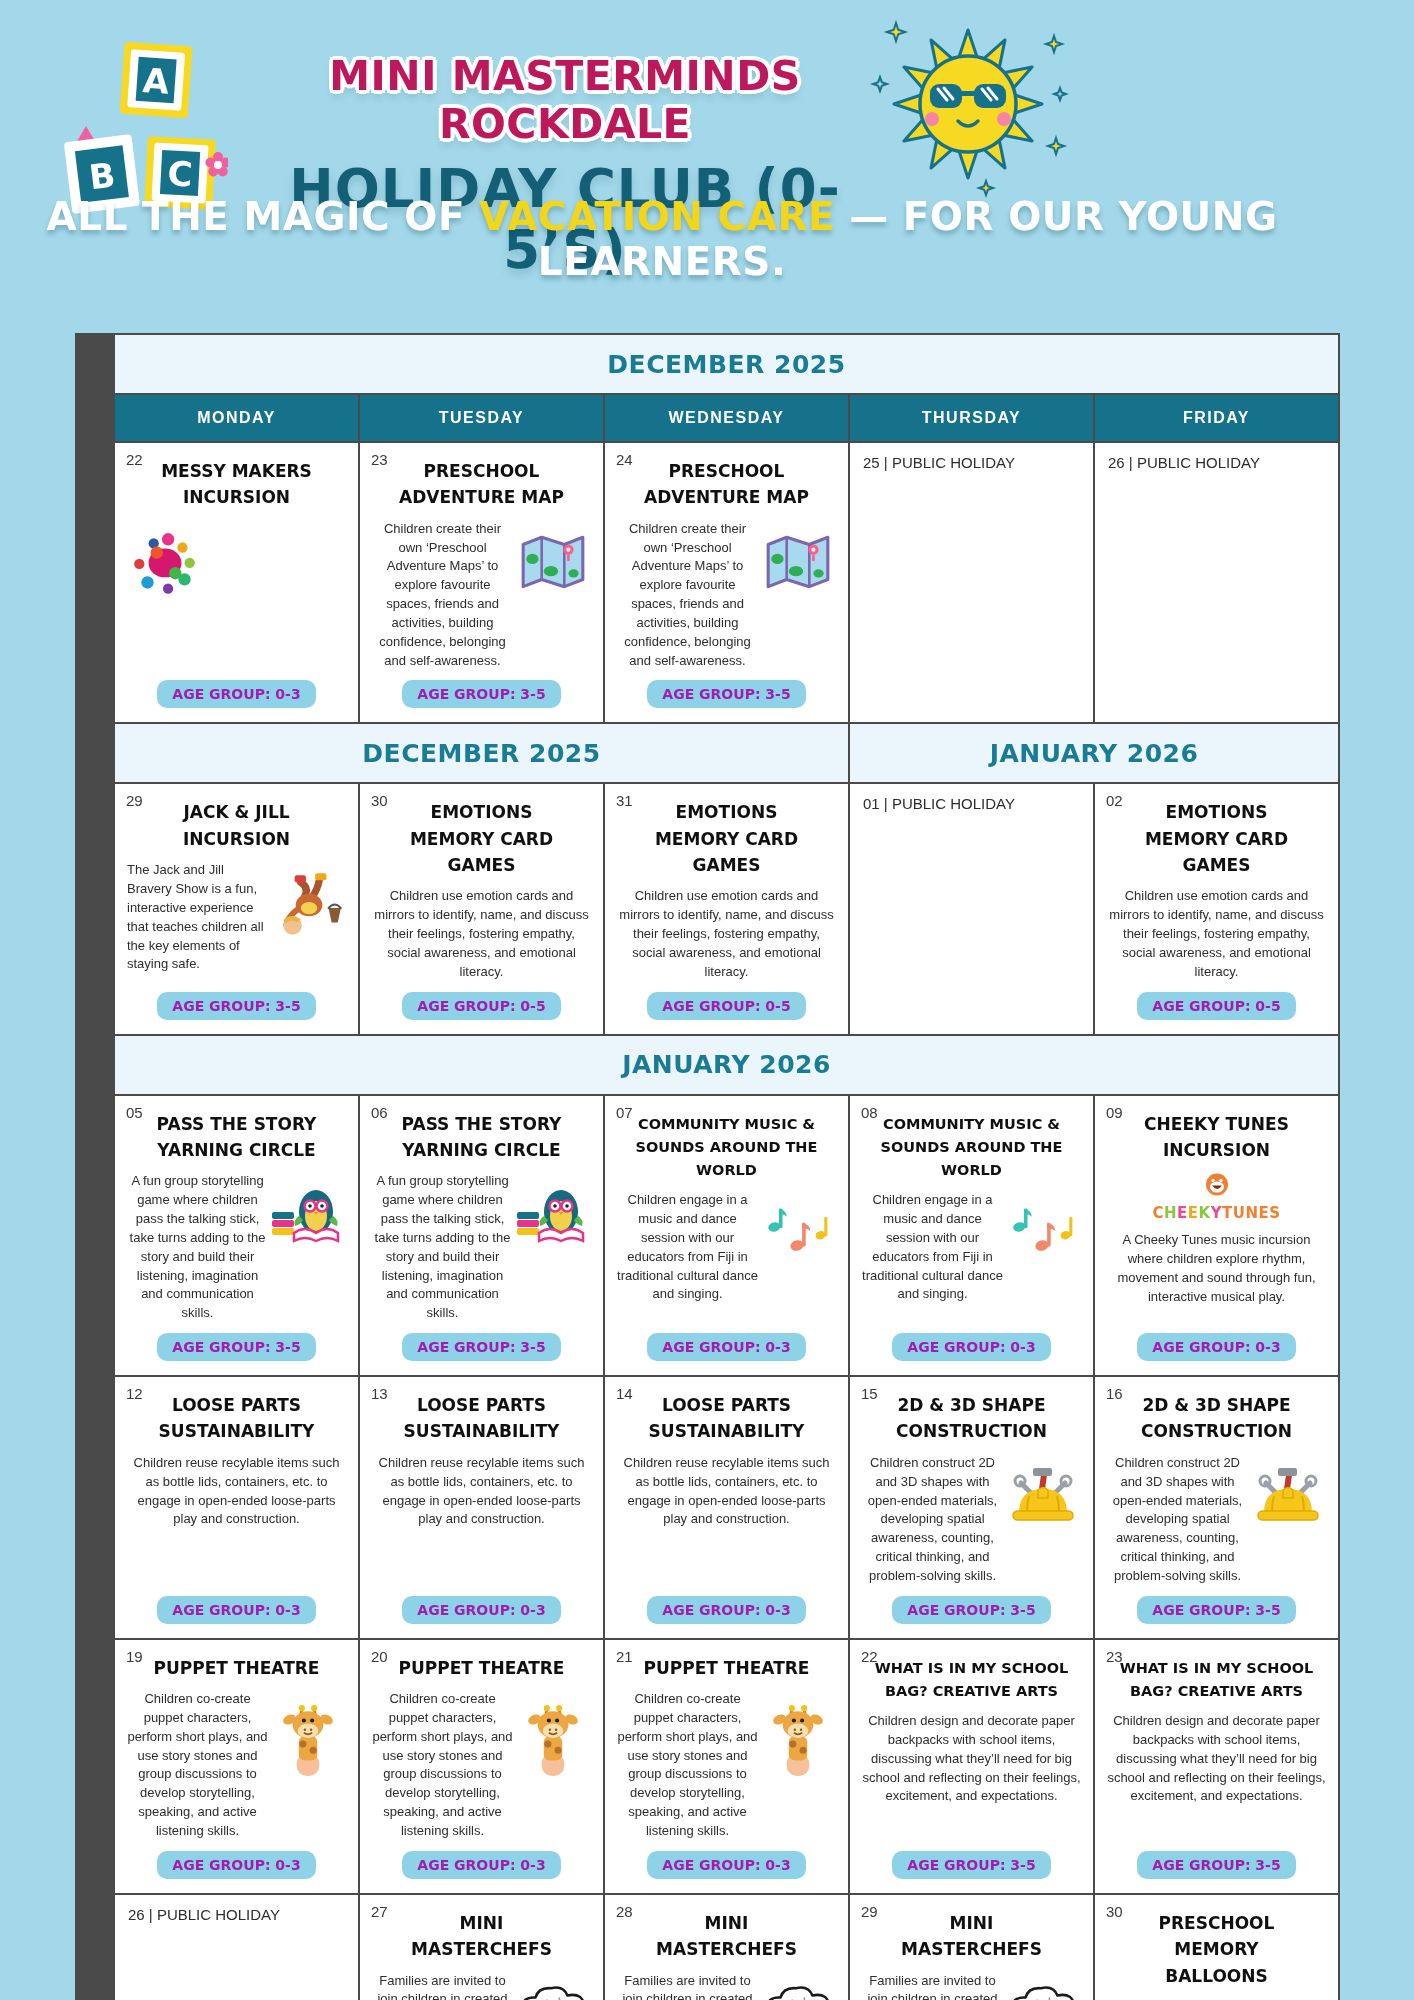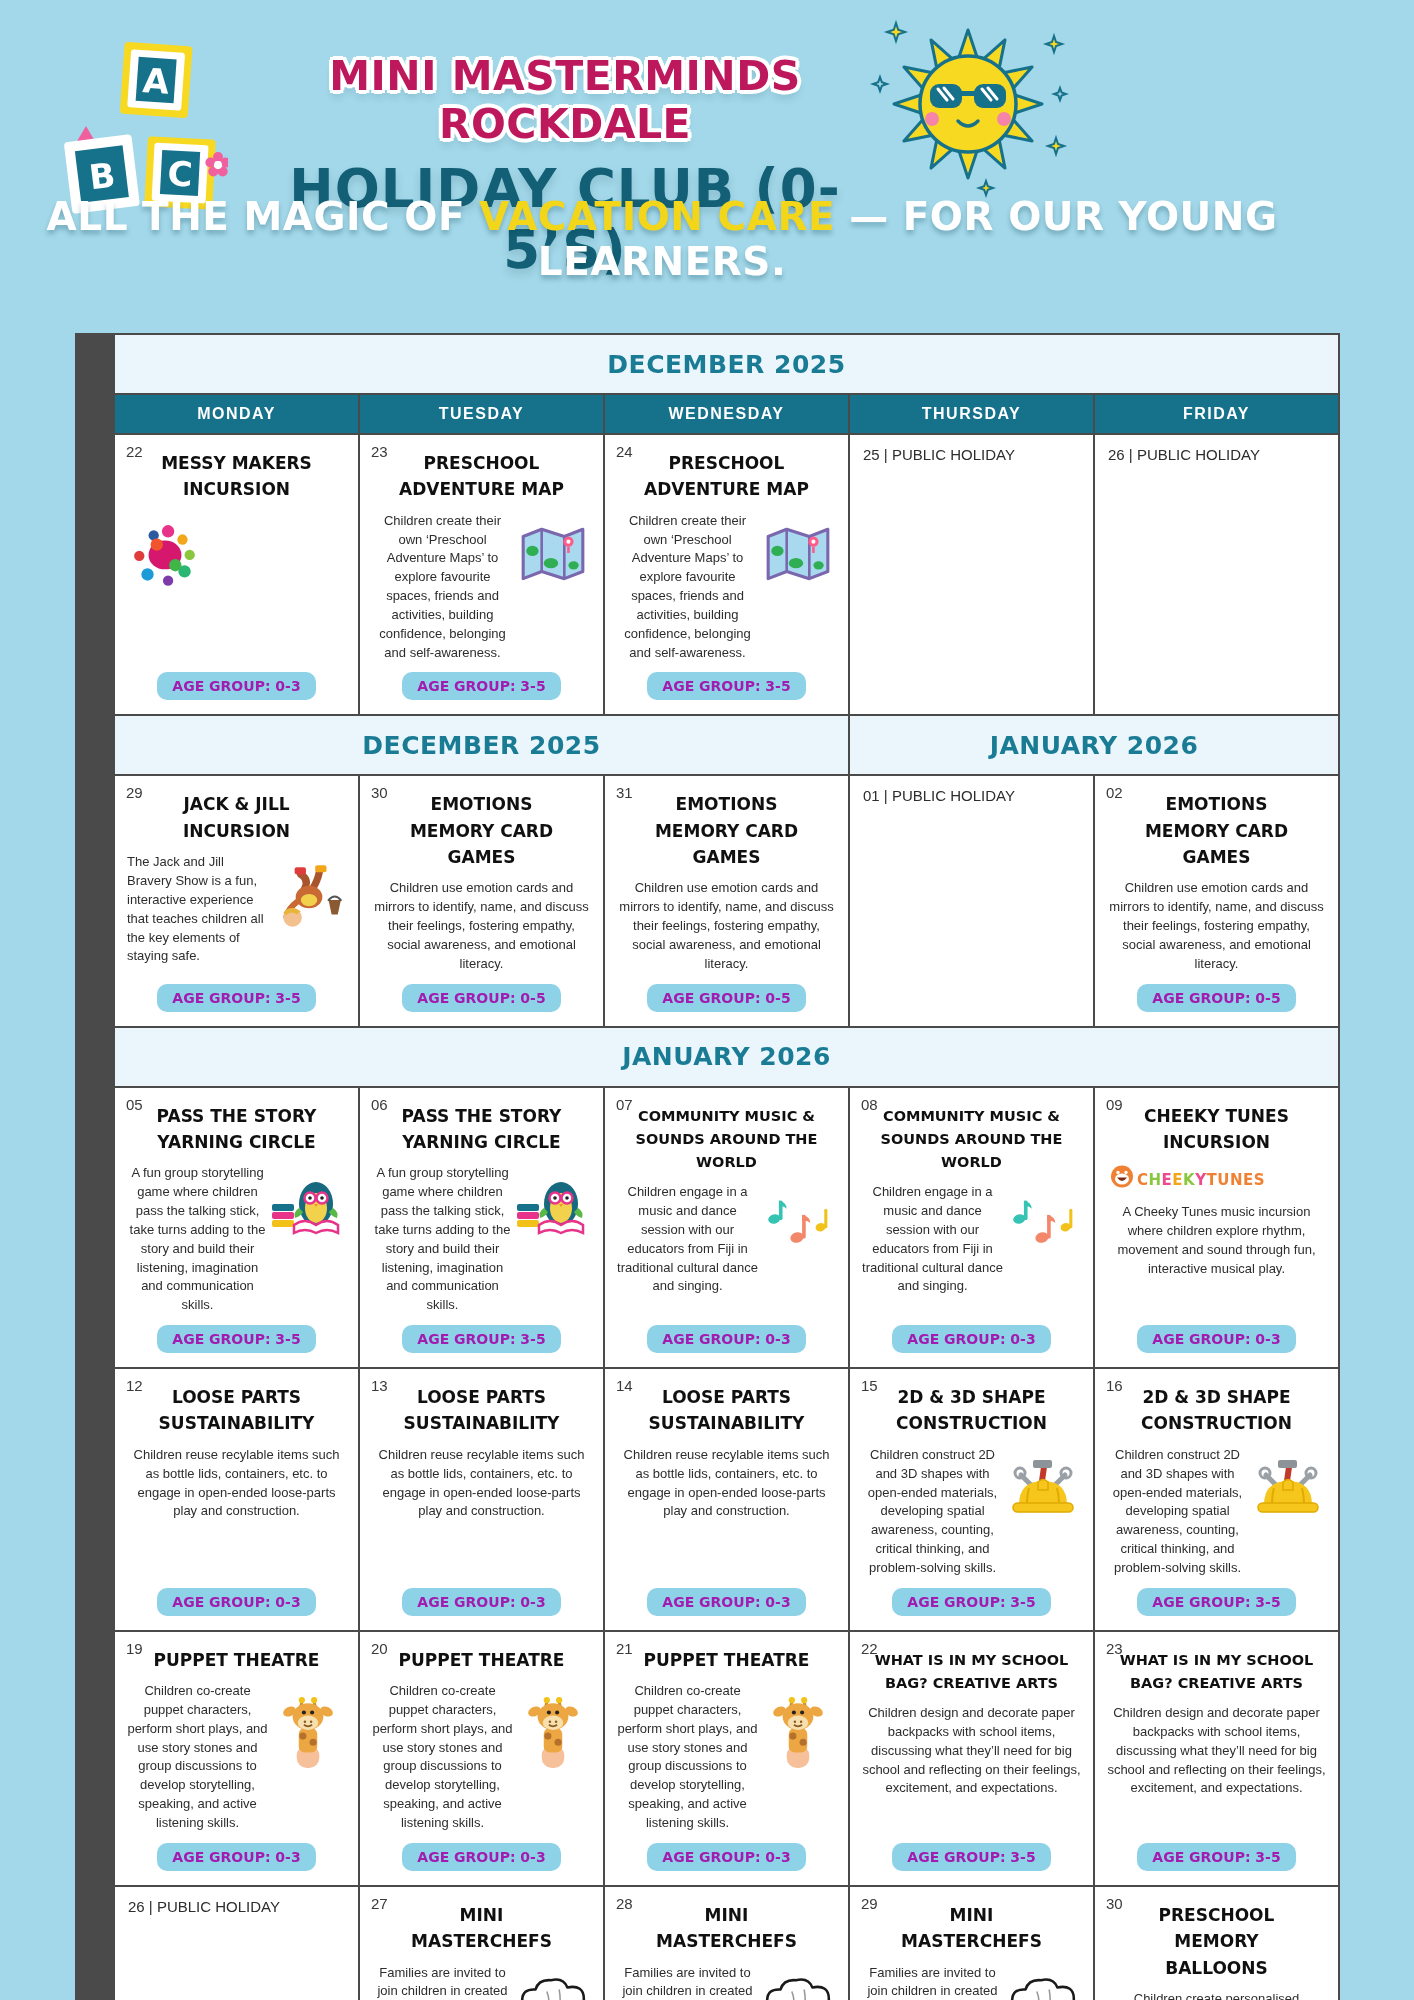--- a/index.html
+++ b/index.html
@@ -24,37 +24,37 @@
              font-family:"DejaVu Sans",sans-serif; font-weight:800; font-size:39px; letter-spacing:.5px;
              color:#ffffff; text-shadow:0 4px 5px rgba(0,60,80,.28); }
   .tagline .hl { color:#f3d519; }
 
   .calendar { width:1265px; margin-left:75px; background:#4a4a4a; padding:2px;
               display:flex; flex-direction:column; gap:2px; }
   .cal-section { display:grid; grid-template-columns:repeat(5,1fr); gap:2px; background:#4a4a4a;padding-left:38px; }
 
   .band-cell { min-height:58px; background:#eaf6fc; display:flex; align-items:center; justify-content:center;
                font-family:"DejaVu Sans",sans-serif; font-weight:800; font-size:25px; letter-spacing:.5px; color:#1a7b95; }
-  .day-head { height:38px; background:#16718b; color:#fff; display:flex; align-items:center; justify-content:center;
+  .day-head { height:46px; background:#16718b; color:#fff; display:flex; align-items:center; justify-content:center;
               font-weight:700; font-size:16px; letter-spacing:1.5px; }
 
   .cell { background:#fff; position:relative; display:flex; flex-direction:column; padding:10px 12px 14px; }
   .daynum { position:absolute; top:8px; left:11px; font-size:15px; color:#3a3a3a; }
   .holiday { font-size:15px; color:#2d2d2d; margin:1px 0 0 1px; }
   .ctitle { margin:5px 22px 0; text-align:center; font-family:"DejaVu Sans",sans-serif; font-weight:800;
             font-size:17px; line-height:1.55; color:#101010; }
   .ctitle.small { font-size:14.5px; margin:7px 4px 0; line-height:1.6; }
   .cbody { flex:1; display:flex; align-items:flex-start; margin-top:9px; }
   .cbody.with-icon { gap:2px; }
   .cdesc { flex:1; font-size:13px; line-height:1.45; color:#2d2d2d; text-align:center; }
   .cdesc.left { text-align:left; }
   .cicon { flex:0 0 auto; width:76px; display:flex; justify-content:center; margin-top:12px; }
   .badge { margin-top:10px; align-self:center; background:#8ed2e8; border-radius:10px; padding:6px 15px;
            font-family:"DejaVu Sans",sans-serif; font-weight:800; font-size:14px; color:#a21caf; white-space:nowrap; }
-  .ct-logo { display:flex; flex-direction:row; align-items:center; margin-top:8px; }
+  .ct-logo { display:flex; flex-direction:column; align-items:center; margin-top:8px; }
   .ct-word { font-family:"DejaVu Sans",sans-serif; font-weight:800; font-size:15px; letter-spacing:.5px; margin-top:2px; }
 </style>
 </head>
 <body>
 
 <div class="page">
   <header class="header">
 
     <div class="logo">
       <svg width="178" height="190" viewBox="0 0 178 190">

